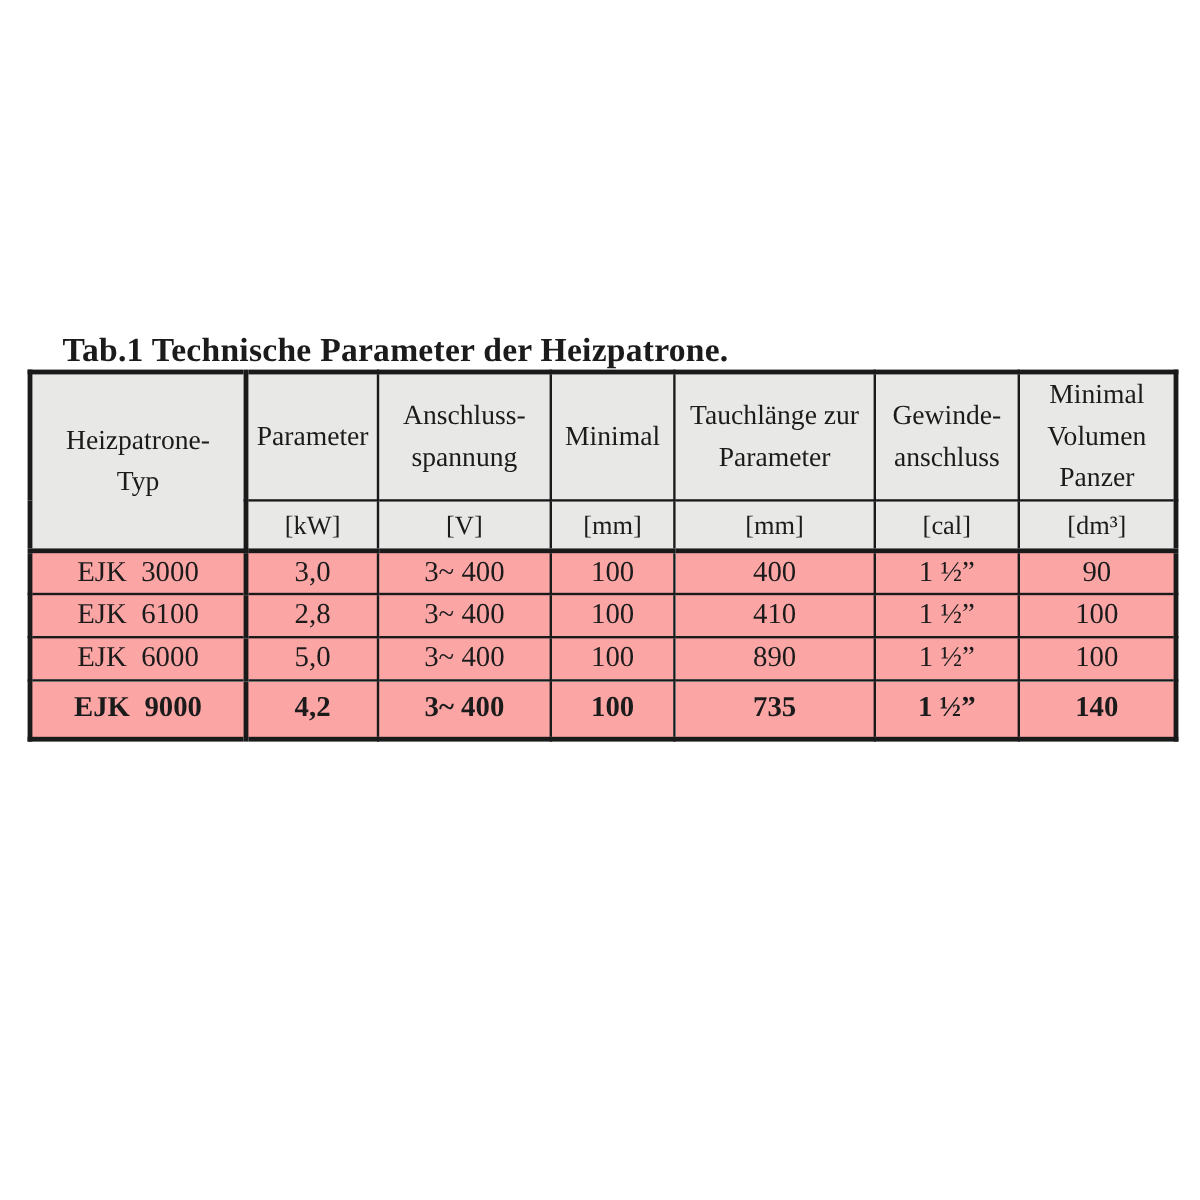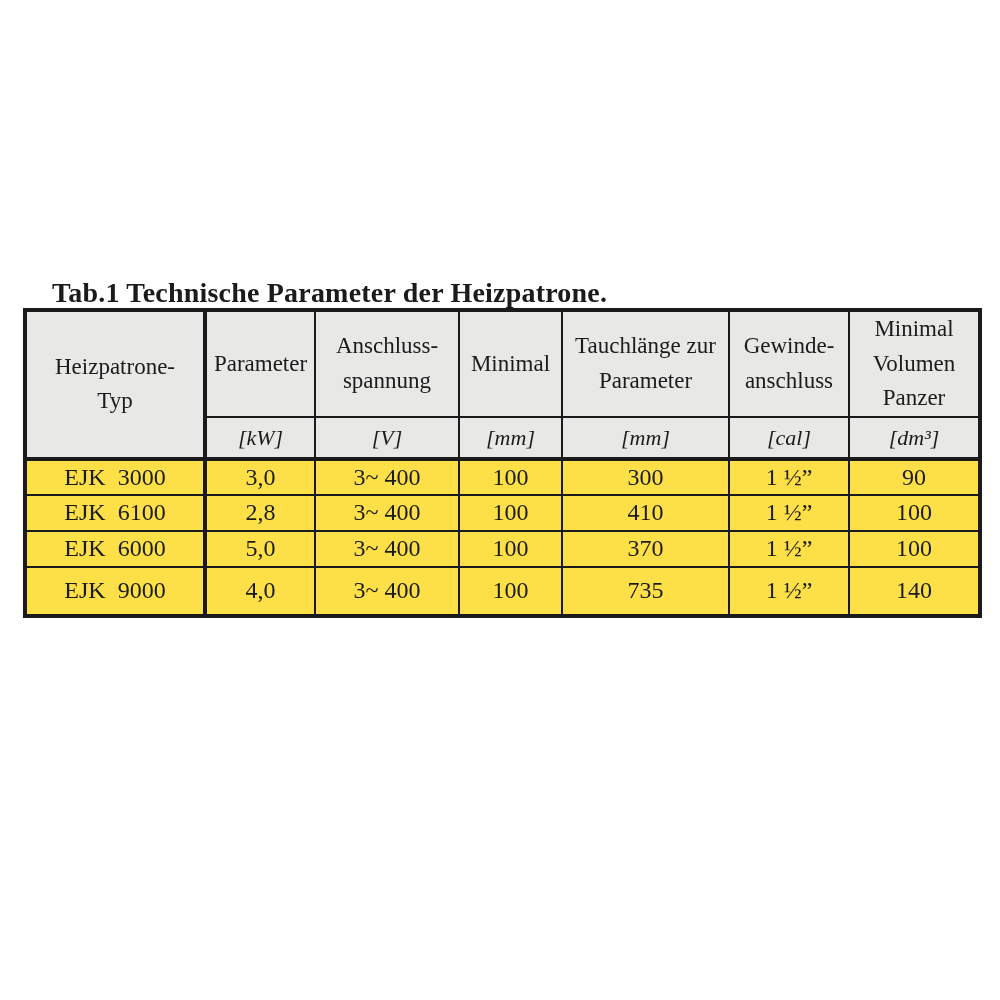--- a/index.html
+++ b/index.html
@@ -39,25 +39,25 @@
     overflow: hidden;
   }
   .params thead th {
     background: var(--header-bg, #e8e8e6);
     font-weight: 400;
     font-size: 23px;
     line-height: 1.5;
     white-space: pre-line;
   }
   tr.hdr-names { height: 96px; }
-  tr.hdr-units { height: 42px; font-style: italic; }
+  tr.hdr-units { height: 42px; }
   tr.hdr-units th { font-size: 22px; }
-  .params tbody td { font-size: 24px; background: #fde047; }
+  .params tbody td { font-size: 24px; background: #fca5a5; }
   .params tbody tr { height: 36px; }
-  .params tbody tr.tall { height: 49px; }
+  .params tbody tr.tall { height: 49px; font-weight: bold; }
   .thick-right  { border-right-width: 4px !important; }
   .thick-bottom { border-bottom-width: 4px !important; }
   .type-cell { white-space: pre; }
 </style>
 </head>
 <body>
 
 <div class="doc">
   <div class="caption">Tab.1 Technische Parameter der Heizpatrone.</div>
 
@@ -95,45 +95,45 @@
         <th class="thick-bottom">[cal]</th>
         <th class="thick-bottom">[dm³]</th>
       </tr>
     </thead>
     <tbody>
       <tr>
         <td class="thick-right type-cell">EJK  3000</td>
         <td>3,0</td>
         <td>3~ 400</td>
         <td>100</td>
-        <td>300</td>
+        <td>400</td>
         <td>1 ½”</td>
         <td>90</td>
       </tr>
       <tr>
         <td class="thick-right type-cell">EJK  6100</td>
         <td>2,8</td>
         <td>3~ 400</td>
         <td>100</td>
         <td>410</td>
         <td>1 ½”</td>
         <td>100</td>
       </tr>
       <tr>
         <td class="thick-right type-cell">EJK  6000</td>
         <td>5,0</td>
         <td>3~ 400</td>
         <td>100</td>
-        <td>370</td>
+        <td>890</td>
         <td>1 ½”</td>
         <td>100</td>
       </tr>
       <tr class="tall">
         <td class="thick-right type-cell">EJK  9000</td>
-        <td>4,0</td>
+        <td>4,2</td>
         <td>3~ 400</td>
         <td>100</td>
         <td>735</td>
         <td>1 ½”</td>
         <td>140</td>
       </tr>
     </tbody>
   </table>
 </div>
 

